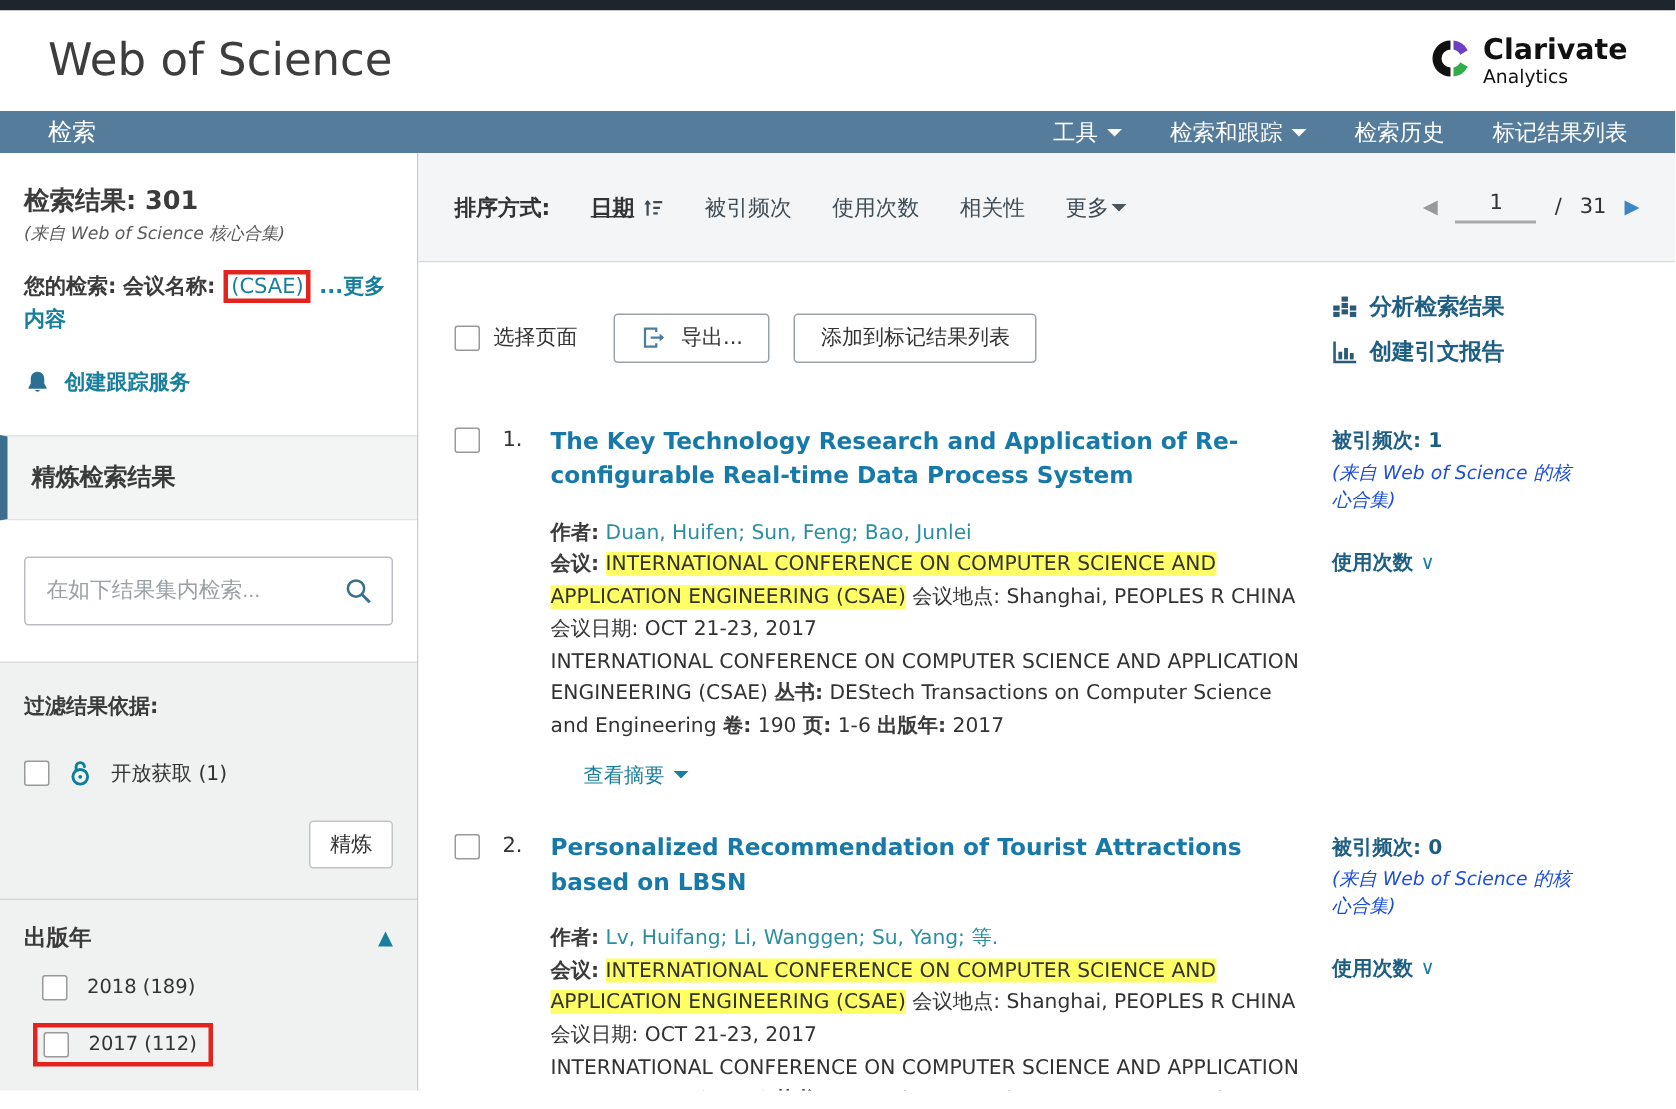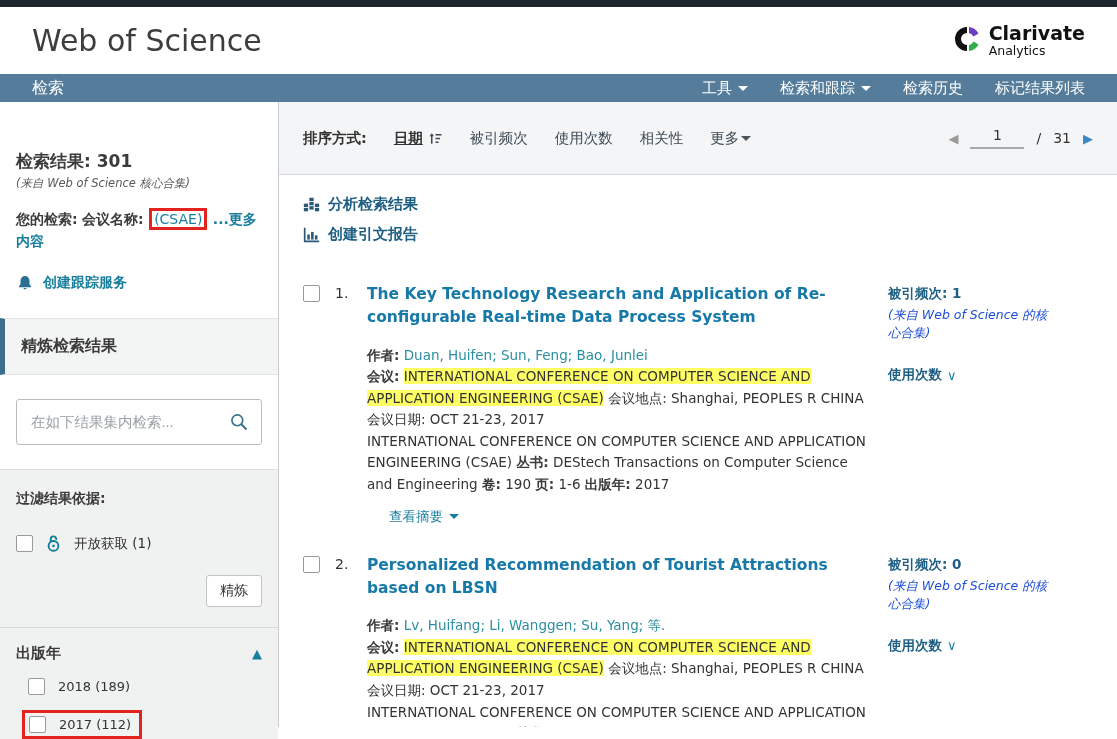--- a/index.html
+++ b/index.html
@@ -21,21 +21,21 @@
   .nav-item{display:flex;align-items:center;gap:6px;cursor:pointer;}
   .caret-w{width:0;height:0;border-left:5px solid transparent;border-right:5px solid transparent;border-top:5px solid #fff;display:inline-block;}
 
   
   .content{display:flex;height:625px;background:#fff;}
   aside{width:278px;min-width:278px;border-right:1px solid #c9cdd1;background:#fff;display:flex;flex-direction:column;}
   main{flex:1;min-width:0;display:flex;flex-direction:column;}
 
   
   .s1{padding:20px 16px 10px;}
-  .res-line{font-size:17px;font-weight:bold;color:#3b3b3b;margin-top:28px;}
+  .res-line{font-size:17px;font-weight:bold;color:#3b3b3b;}
   .src-note{font-style:italic;font-size:11.5px;color:#5a5a5a;margin-top:3px;}
   .your-search{margin-top:18px;font-size:14px;line-height:1.55;}
   .lbl-b{font-weight:bold;color:#3b3b3b;}
   .query-box{color:#1a7f9e;border:3px solid #e3231d;padding:0 2px;margin:0 1px;}
   .teal-b{color:#177e9b;font-weight:bold;cursor:pointer;}
   .alert-row{margin-top:22px;display:flex;align-items:center;gap:9px;cursor:pointer;}
   .alert-row span{font-size:14px;}
 
   .refine-head{margin-top:16px;background:#f3f4f4;border-top:1px solid #e3e3e3;border-bottom:1px solid #e3e3e3;
     border-left:5px solid #3e6e8e;padding:17px 16px;font-size:16px;font-weight:bold;color:#3b3b3b;}
@@ -237,20 +237,35 @@
           <span class="pg-cur">1</span>
           <span>/</span>
           <span>31</span>
           <span class="pg-next">▶</span>
         </div>
       </div>
 
       <div class="results-wrap">
 
         <div class="row">
+          <div class="main-col toolbar-left">
+            <span class="sel-page">
+              <span class="cb"></span>
+              <span>选择页面</span>
+            </span>
+            <button class="btn">
+              <svg width="18" height="18" viewBox="0 0 24 24">
+                <path d="M14 7V4H4v16h10v-3" fill="none" stroke="#4c7d9e" stroke-width="2"></path>
+                <line x1="9" y1="12" x2="20" y2="12" stroke="#4c7d9e" stroke-width="2"></line>
+                <path d="M17 8.5l4 3.5-4 3.5z" fill="#4c7d9e"></path>
+              </svg>
+              <span>导出...</span>
+            </button>
+            <button class="btn">添加到标记结果列表</button>
+          </div>
           <div class="right-col">
             <div class="an-link">
               <svg width="17" height="17" viewBox="0 0 20 20">
                 <rect x="1" y="9" width="5" height="4" fill="#2b5a78"></rect>
                   <rect x="1" y="14" width="5" height="4" fill="#2b5a78"></rect>
                 <rect x="7.5" y="2" width="5" height="4" fill="#2b5a78"></rect>
                   <rect x="7.5" y="7" width="5" height="4" fill="#2b5a78"></rect>
                 <rect x="7.5" y="12" width="5" height="4" fill="#2b5a78"></rect>
                   <rect x="14" y="14" width="5" height="4" fill="#2b5a78"></rect>
                 <rect x="14" y="9" width="5" height="4" fill="#2b5a78"></rect>

